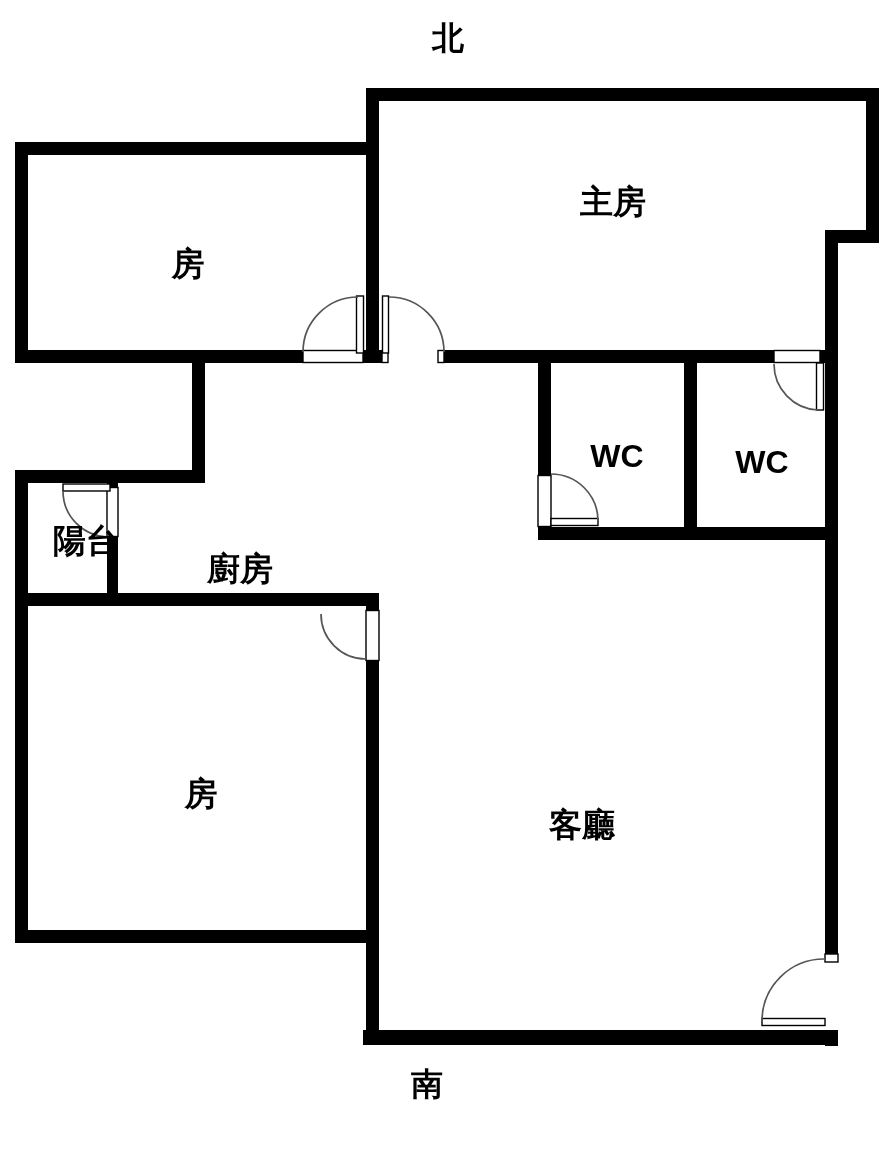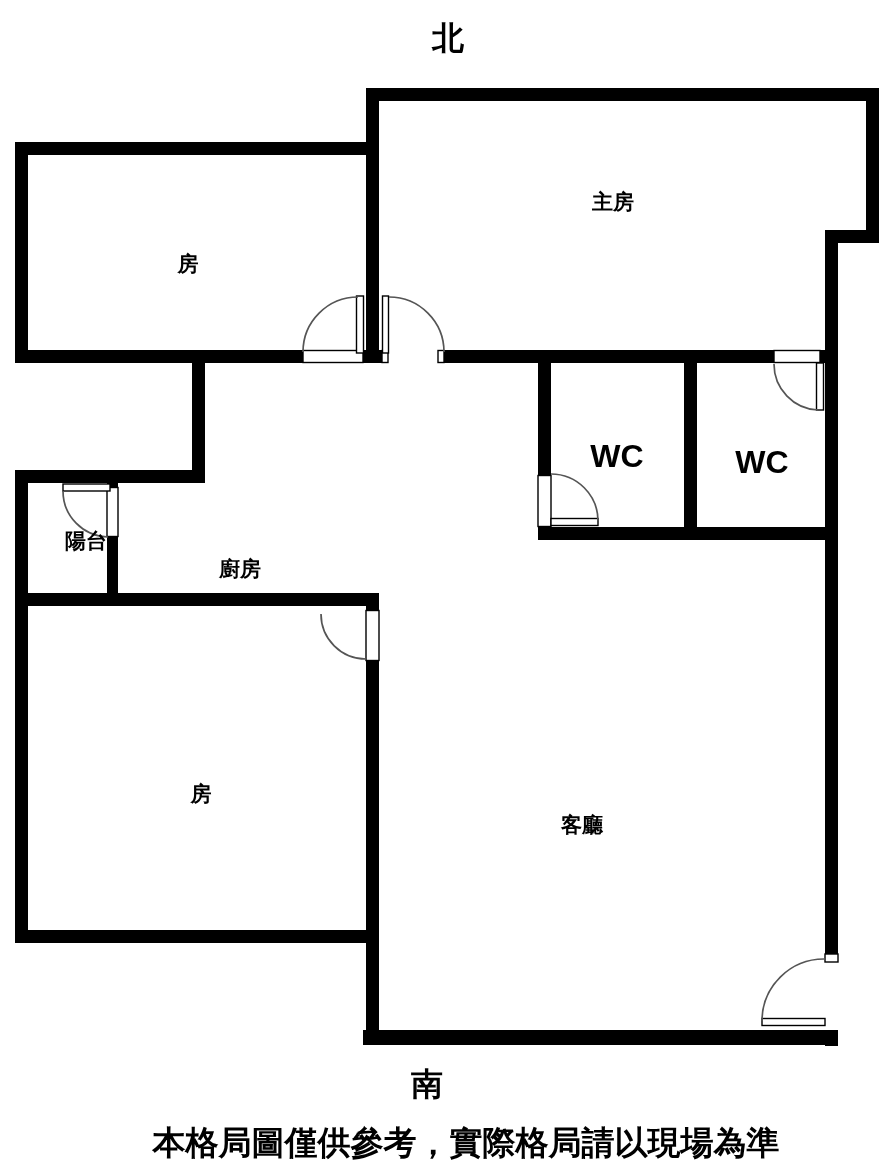--- a/index.html
+++ b/index.html
@@ -23,21 +23,21 @@
   .leaf{fill:#ffffff;stroke:var(--wall);stroke-width:1.4;}
   .arc{fill:none;stroke:var(--door-line);stroke-width:1.7;}
   .label{
     position:absolute;
     transform:translate(-50%,-50%);
     color:var(--text);
     font-weight:700;
     white-space:nowrap;
     line-height:1;
   }
-  .room-label{font-size:21px;}
+  .room-label{font-size:33px;}
   .wc-label{font-size:32px;font-weight:700;}
   .compass-label{font-size:32px;font-weight:600;}
   .disclaimer{font-size:33px;font-weight:700;}
 </style>
 </head>
 <body>
 
 <div id="plan">
 
   <svg width="889" height="1171" viewBox="0 0 889 1171">
@@ -125,14 +125,13 @@
   <div class="label room-label" style="left:86px;top:540px;">陽台</div>
 
   <div class="label room-label" style="left:240px;top:568px;text-align:right;">廚房</div>
 
   <div class="label room-label" style="left:201px;top:793px;">房</div>
 
   <div class="label room-label" style="left:582px;top:824px;">客廳</div>
 
   <div class="label compass-label" style="left:427px;top:1084px;">南</div>
 
-  <div class="label disclaimer" style="left:466px;top:1142px;">本格局圖僅供參考，實際格局請以現場為準</div>
 </div>
 
 </body></html>

